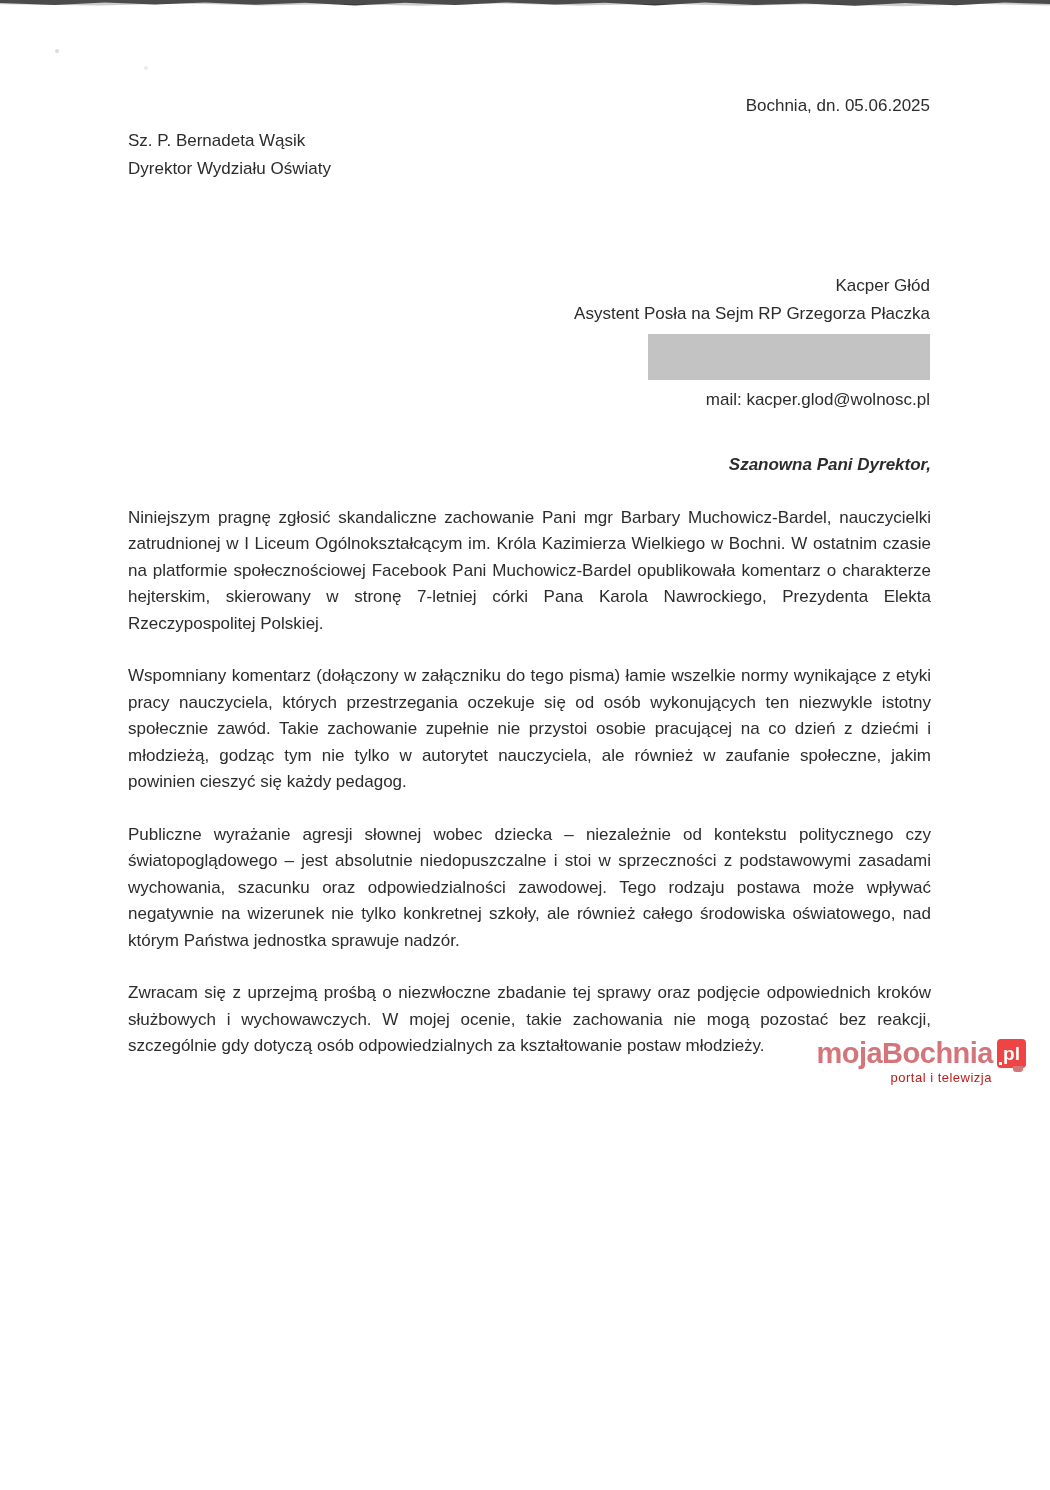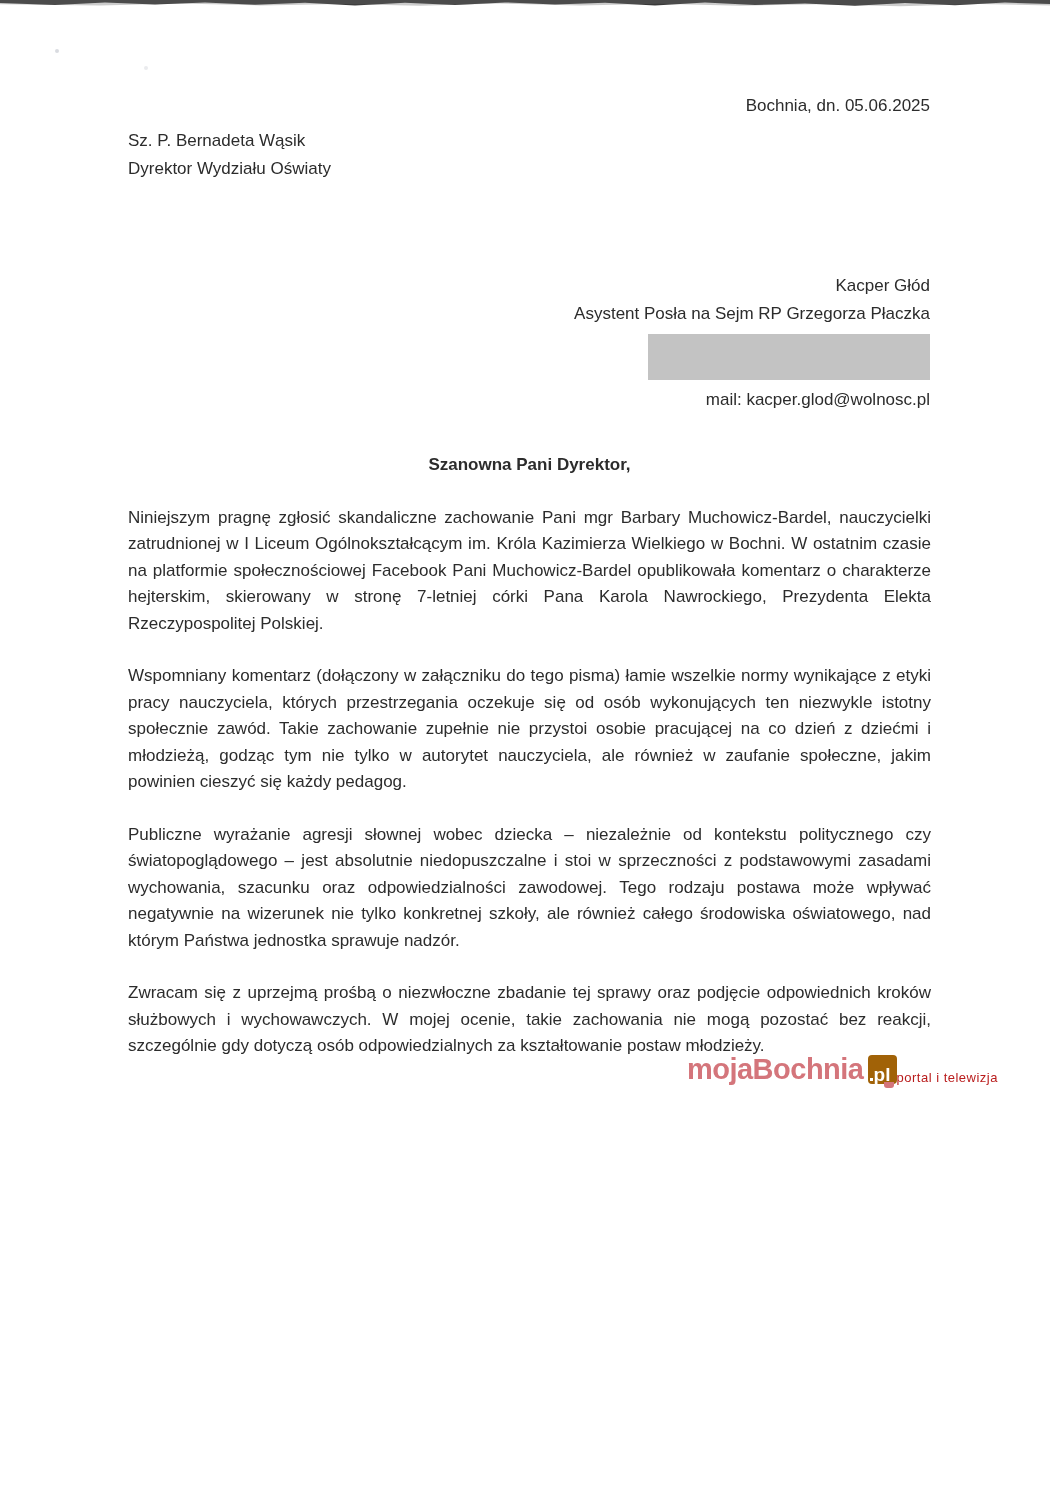--- a/index.html
+++ b/index.html
@@ -75,22 +75,23 @@
     width: 803px;
     font-size: 17px;
     line-height: 26.5px;
     text-align: justify;
   }
   .body-text p {
     margin: 0 0 26px 0;
   }
   .salutation {
     font-weight: bold;
-    text-align: center;
+    text-align: right;
     margin: 0 0 27px 0;
+    font-style: italic;
   }
   .closing {
     position: absolute;
     top: 1176px;
     right: 120px;
     text-align: right;
     font-size: 17px;
     line-height: 26px;
   }
   .signature-svg {
@@ -98,50 +99,50 @@
     margin: 2px -10px -4px auto;
     width: 216px;
     height: 62px;
   }
   .signatory-name {
     font-weight: bold;
   }
   
   .watermark {
     position: absolute;
-    right: 18px;
+    right: 24px;
     bottom: 12px;
     display: flex;
-    flex-direction: row;
+    flex-direction: column;
     align-items: flex-end;
     line-height: 1;
     margin-top: 40px;
   }
   .wm-row {
     display: flex;
     align-items: flex-end;
   }
   .wm-brand {
     color: #d4757b;
     font-weight: bold;
     font-size: 29px;
     letter-spacing: -0.5px;
   }
   .wm-tld-block {
     position: relative;
     width: 29px;
     height: 29px;
     margin-left: 4px;
-    background: #a16207;
+    background: #ef4444;
     border-radius: 4px;
     color: #ffffff;
     font-weight: bold;
     font-size: 19px;
     display: flex;
-    align-items: flex-end;
+    align-items: center;
     justify-content: center;
   }
   .wm-tld-block::before {         
     content: "";
     position: absolute;
     left: 2px;
     bottom: 3px;
     width: 3px;
     height: 3px;
     background: #ffffff;

